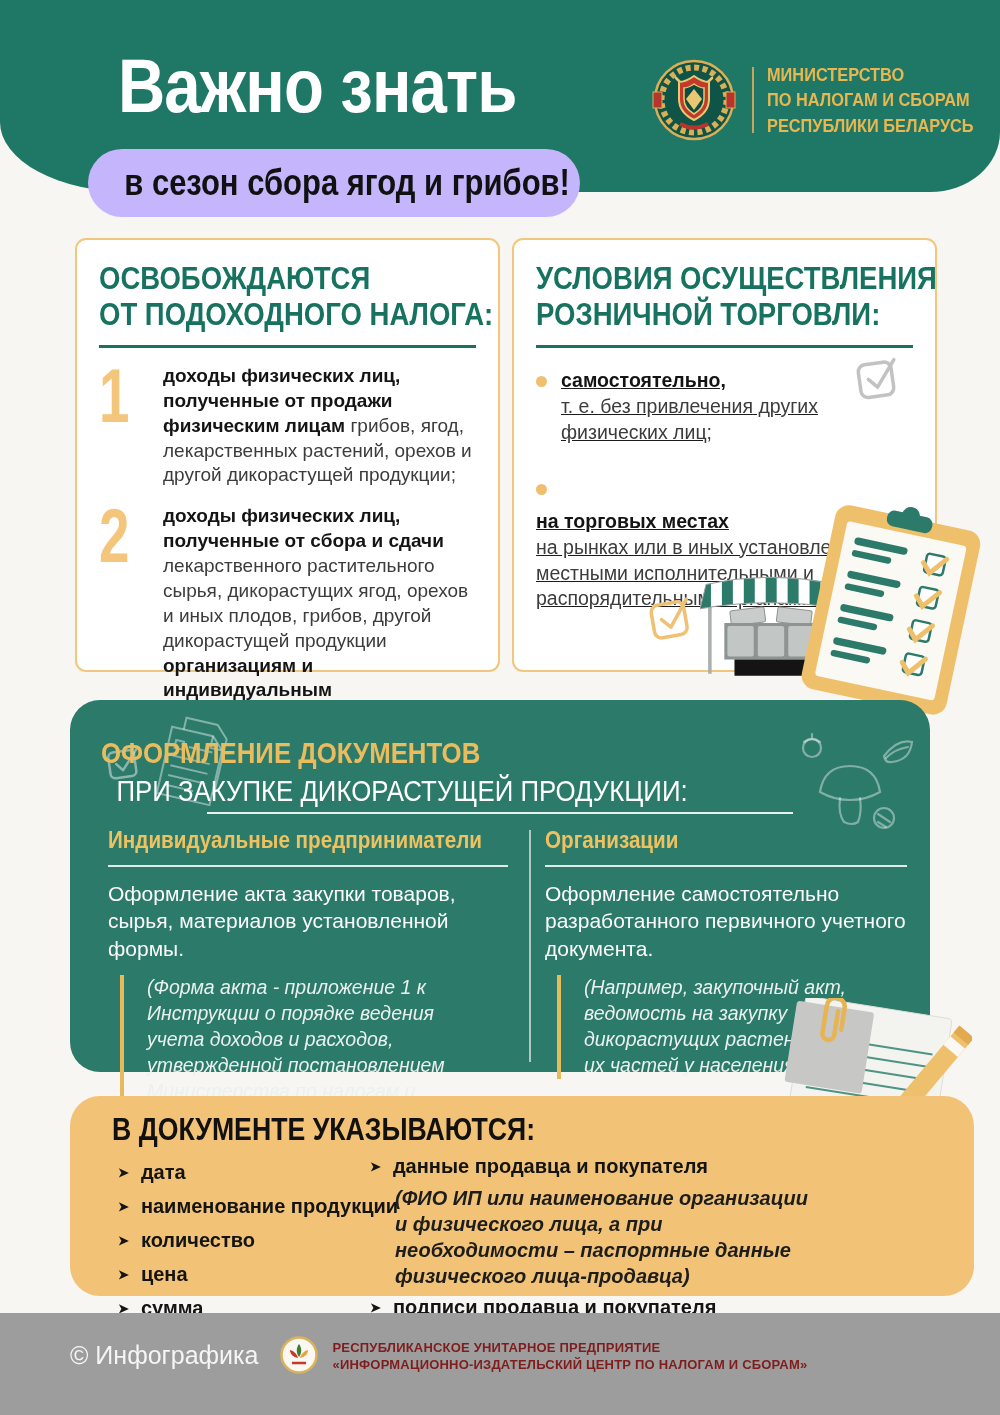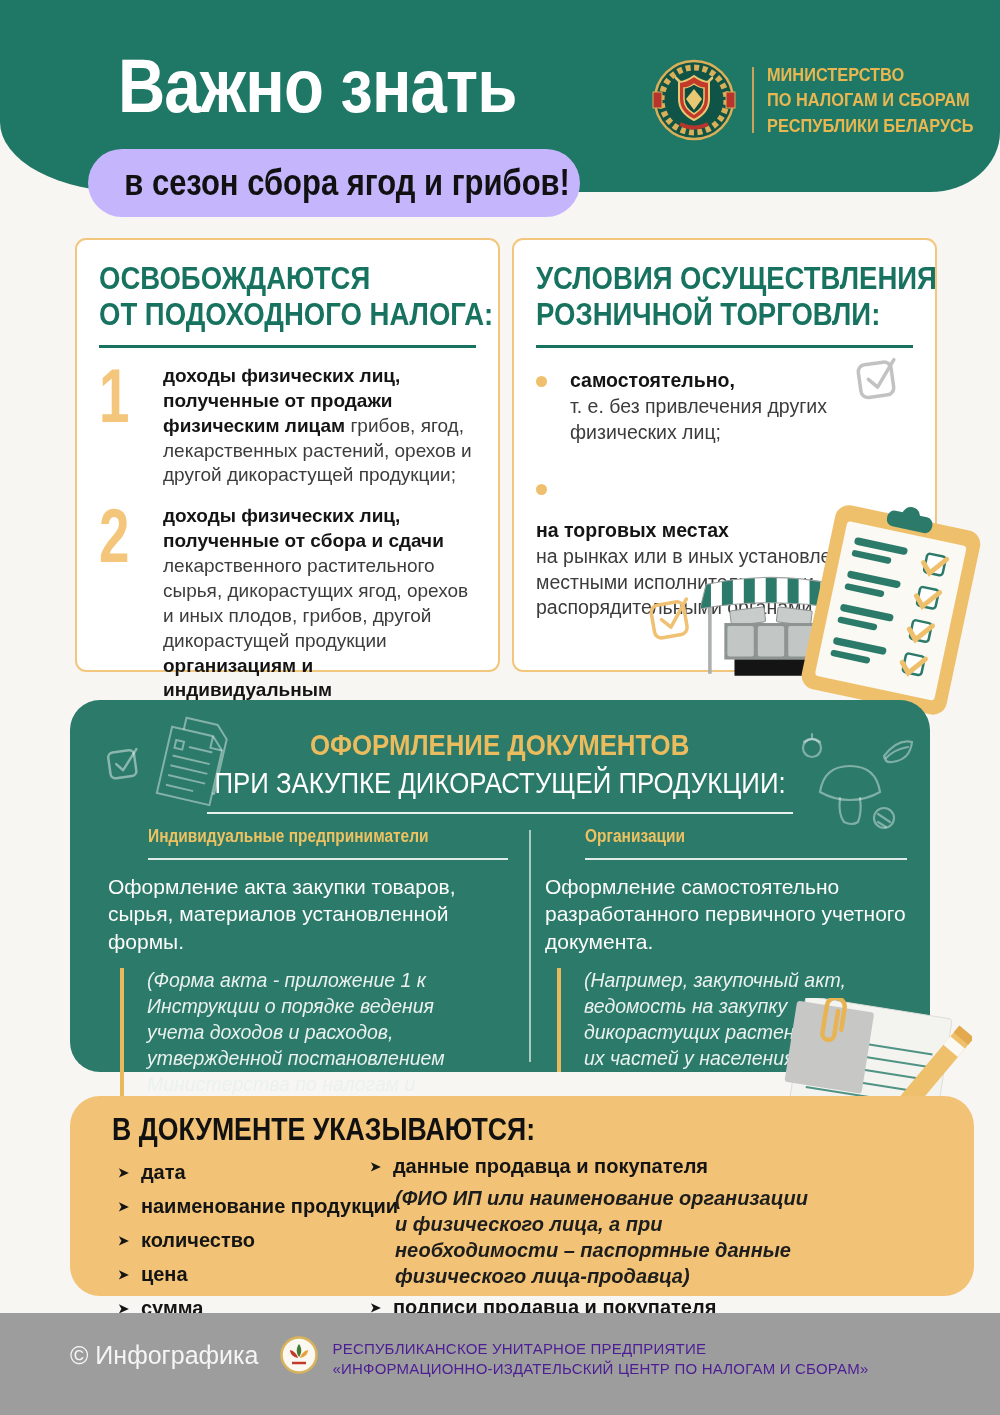--- a/index.html
+++ b/index.html
@@ -25,36 +25,36 @@
          border:2px solid #F2C77D;border-radius:11px;box-sizing:border-box;padding:20px 22px;}
   .wcard.left{left:75px;}
   .wcard.right{left:512px;}
   .wcard-title{color:#17735F;font-weight:bold;font-size:32px;line-height:1.14;}
   .wcard-rule{height:3px;background:#17735F;margin-top:12px;}
   .tax-item{display:flex;gap:14px;margin-top:16px;}
   .tax-num{flex:0 0 50px;font-size:76px;font-weight:800;color:#F3C67B;line-height:.85;
            transform:scaleX(.72);transform-origin:0 0;}
   .tax-text{font-size:19px;line-height:1.31;color:#3C3C3C;}
   .tax-text b{color:#141414;}
-  .bullet{display:flex;gap:23px;margin-top:20px;}
+  .bullet{display:flex;gap:14px;margin-top:20px;text-decoration:underline;}
   .bullet .dot{flex:0 0 11px;width:11px;height:11px;border-radius:50%;background:#EFBF6E;margin-top:8px;}
   .bullet-text{font-size:19.5px;line-height:1.33;color:#3C3C3C;}
   .bullet-text b{display:block;color:#141414;}
 
   
   .tcard{position:absolute;left:70px;top:700px;width:860px;height:372px;background:#2B7A6A;border-radius:30px;}
-  .tcard-title{position:absolute;left:0;top:28px;width:100%;text-align:center;}
+  .tcard-title{position:absolute;left:0;top:36px;width:100%;text-align:left;}
   .tcard-title .l1{font-size:30px;font-weight:bold;color:#EBBC5E;}
   .tcard-title .l2{font-size:30px;font-weight:normal;color:#FFFFFF;margin-top:4px;}
   .tcard-rule{position:absolute;left:50%;top:112px;width:586px;height:2px;background:#E9F1EE;transform:translateX(-50%);}
   .tcol{position:absolute;top:126px;}
   .tcol.c1{left:38px;width:400px;}
   .tcol.c2{left:475px;width:362px;}
-  .tcol-head{font-size:18px;font-weight:bold;color:#EFC261;padding-bottom:11px;
-             border-bottom:2px solid rgba(255,255,255,.85);margin-left:40px;}
+  .tcol-head{font-size:24px;font-weight:bold;color:#EFC261;padding-bottom:11px;
+             border-bottom:2px solid rgba(255,255,255,.85);}
   .tcol-body{margin-top:13px;font-size:21px;line-height:1.3;color:#FDFDFC;}
   .tcol-note{margin-top:13px;margin-left:12px;border-left:4px solid #E9BA5C;padding-left:23px;
              font-size:19.5px;font-style:italic;line-height:1.33;color:#EAF1EE;}
   .tcol.c1 .tcol-note{max-width:330px;}
   .tcol.c2 .tcol-note{max-width:300px;}
   .tcol-divider{position:absolute;left:459px;top:130px;height:232px;width:2px;background:rgba(255,255,255,.6);}
 
   
   .ocard{position:absolute;left:70px;top:1096px;width:860px;height:200px;background:#F2C376;border-radius:30px;padding-left:44px;}
   .ocard-title{position:absolute;left:42px;top:16px;font-size:31px;font-weight:bold;color:#111;}
@@ -64,21 +64,21 @@
   .orow{display:flex;align-items:flex-start;gap:12px;font-size:20px;font-weight:bold;color:#141414;line-height:1.25;}
   .orow .arr{font-size:13px;line-height:25px;color:#141414;}
   .onote{margin-left:25px;font-size:20px;font-style:italic;font-weight:bold;line-height:1.3;
          color:#1d1d1d;max-width:430px;}
 
   
   .footer{position:absolute;left:0;top:1313px;width:1000px;height:108px;background:#9D9D9D;
           display:flex;align-items:flex-start;padding:22px 0 0 70px;box-sizing:border-box;}
   .footer-copy{font-size:25px;color:#F5F5F5;line-height:40px;}
   .footer-emblem{margin:1px 14px 0 22px;}
-  .footer-org{font-size:15px;font-weight:normal;color:#4c1d95;line-height:1.32;letter-spacing:.2px;padding-top:4px;}
+  .footer-org{font-size:13px;font-weight:bold;color:#7f1d1d;line-height:1.32;letter-spacing:.2px;padding-top:4px;}
 
   
   .abs{position:absolute;}
   .rot12{transform:rotate(12deg);}
 </style>
 </head>
 <body>
 
 <div class="page">
 

